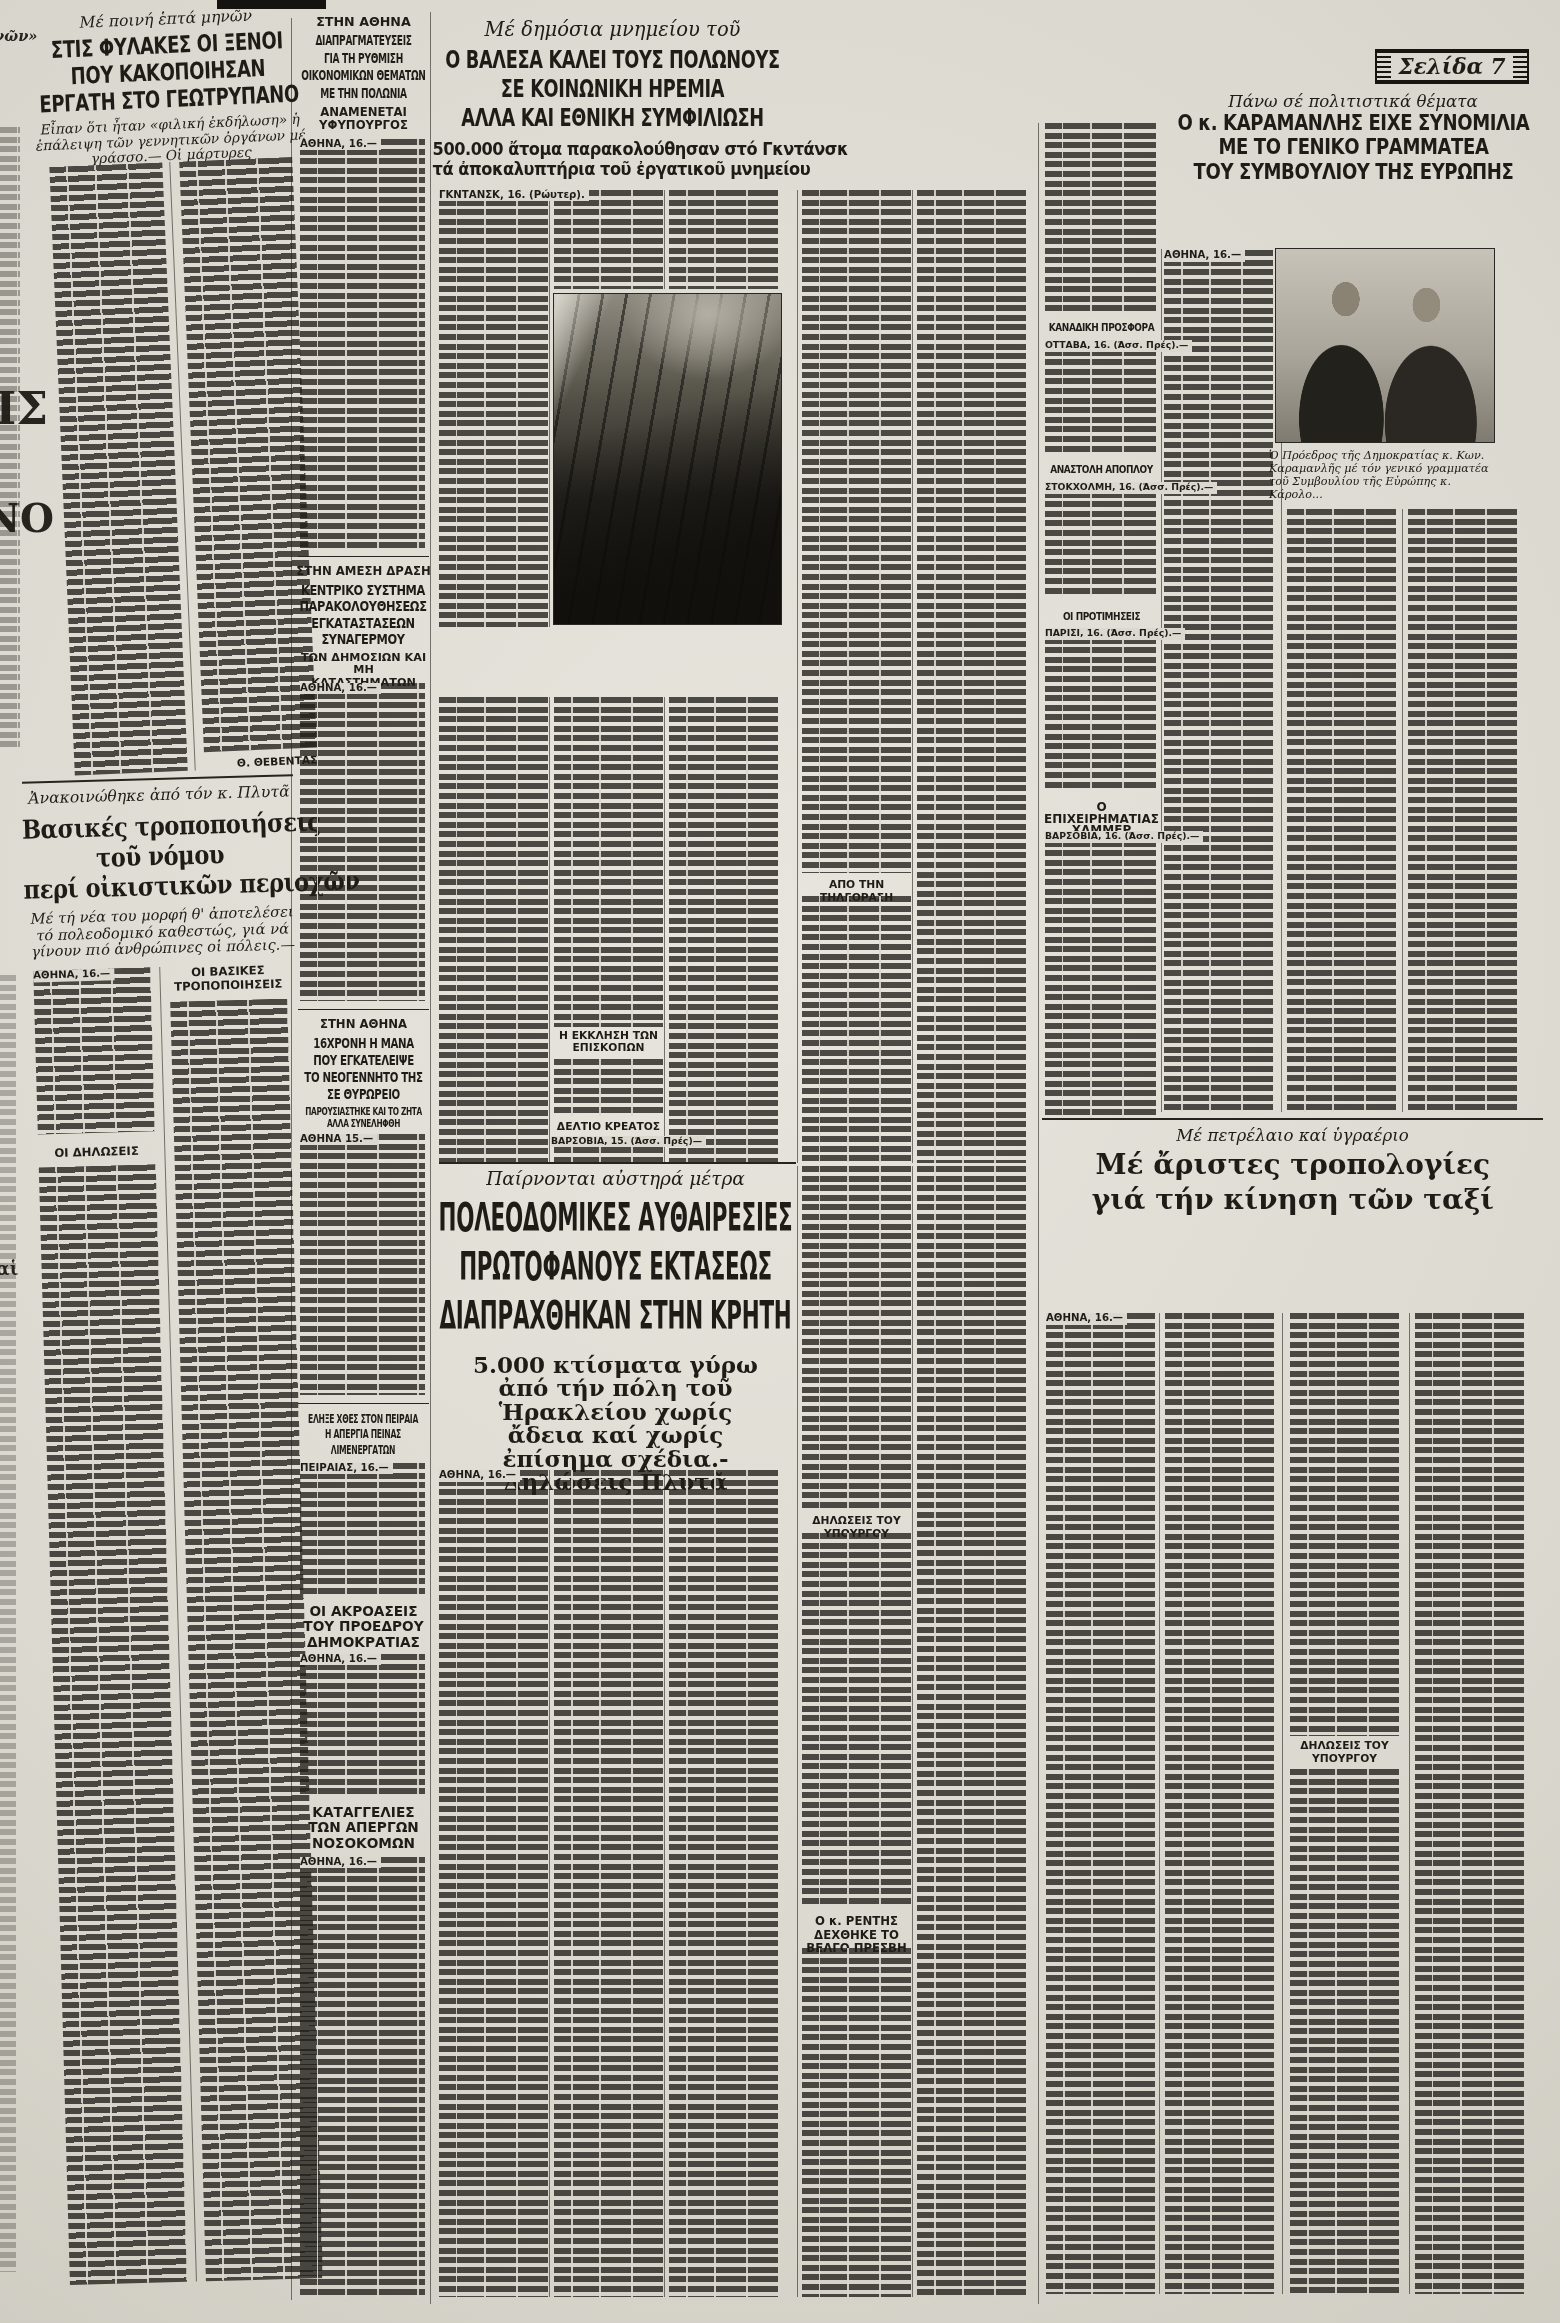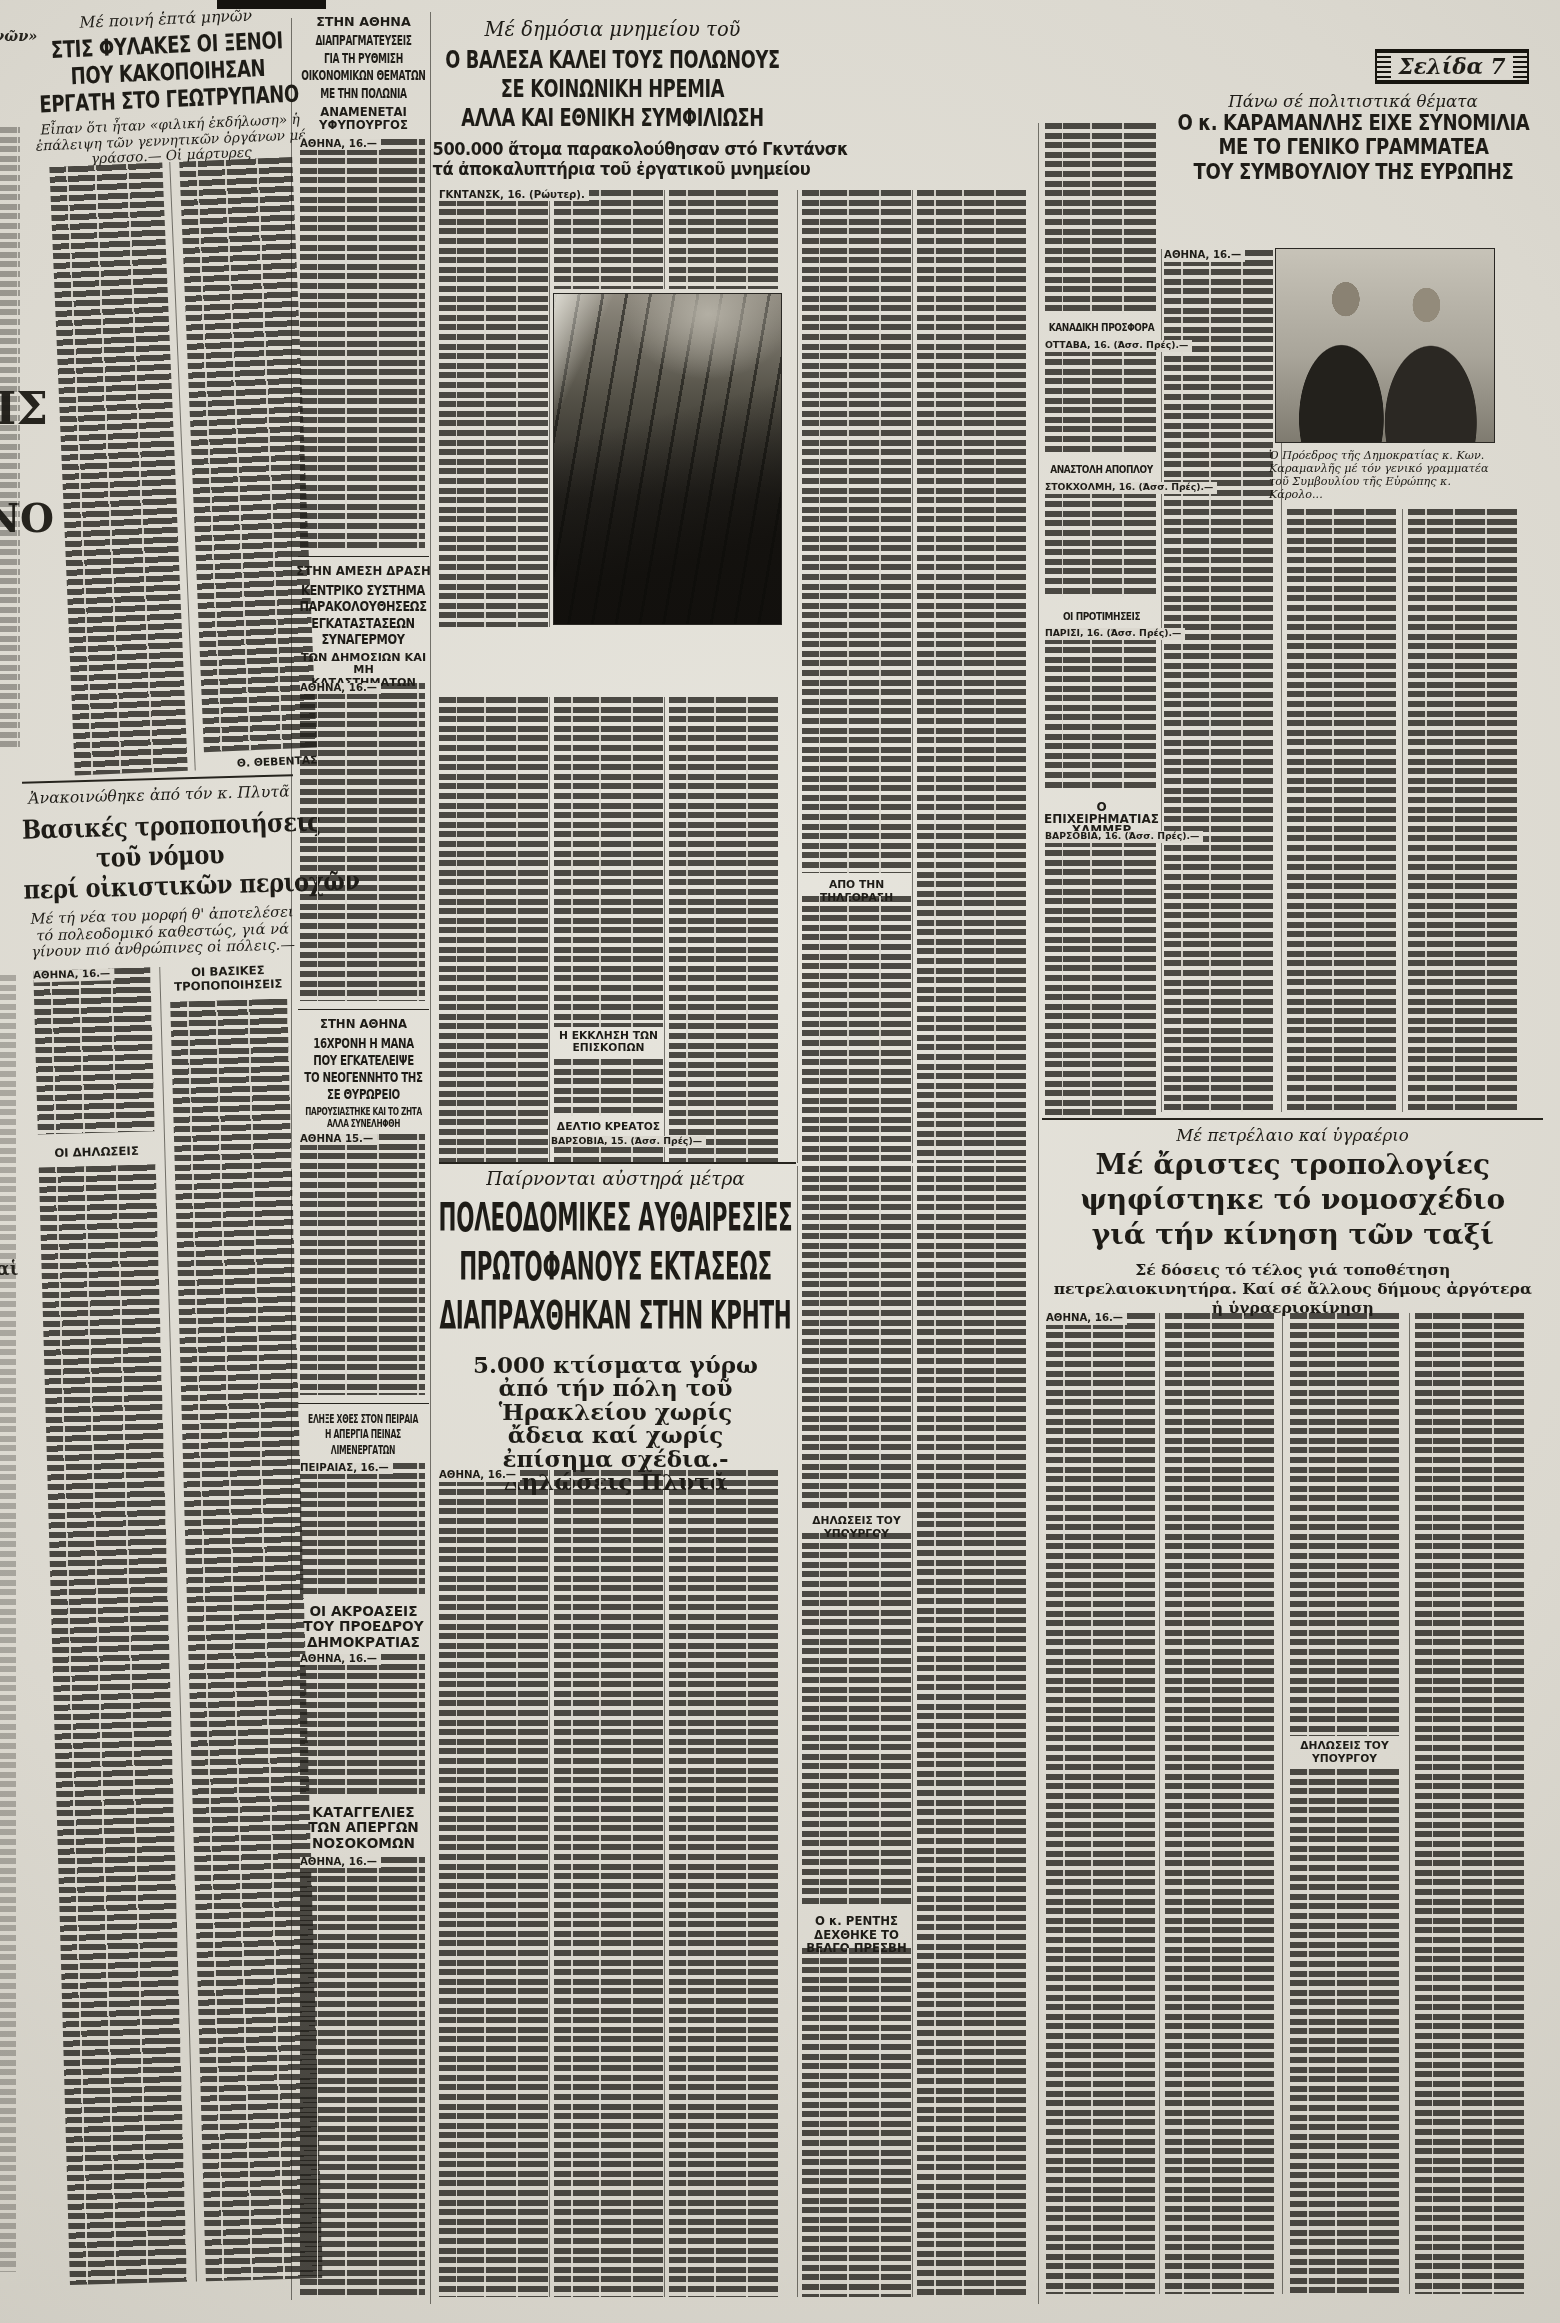--- a/index.html
+++ b/index.html
@@ -255,24 +255,22 @@
     <div class="a cap" style="left:107px;top:402px;width:234px;font-size:11.2px;line-height:13px">Ὁ Πρόεδρος τῆς Δημοκρατίας κ. Κων. Καραμανλῆς μέ τόν γενικό γραμματέα τοῦ Συμβουλίου τῆς Εὐρώπης κ. Κάρολο...</div>
     <div class="g" style="left:125px;top:462px;width:109px;height:603px"></div>
     <div class="g" style="left:246px;top:462px;width:109px;height:603px"></div>
   </div>
 
   <div class="a" style="left:1042px;top:1118px;width:501px;height:1186px">
     <div class="hr2" style="left:0;top:0;width:501px"></div>
     <div class="a ks" style="left:0;top:7.8px;width:501px;font-size:16.6px">Μέ πετρέλαιο καί ὑγραέριο</div>
     <div class="a hserif" style="left:6.8px;top:29px;width:488px;font-size:28px;line-height:35px;">
       <div>Μέ ἄριστες τροπολογίες</div>
-      <div>ψηφίστηκε τό νομοσχέδιο</div>
       <div>γιά τήν κίνηση τῶν ταξί</div>
     </div>
-    <div class="a hserif" style="left:9.8px;top:142px;width:482px;font-size:15.6px;line-height:19px">Σέ δόσεις τό τέλος γιά τοποθέτηση πετρελαιοκινητήρα. Καί σέ ἄλλους δήμους ἀργότερα ἡ ὑγραεριοκίνηση</div>
     <div class="vr" style="left:117px;top:195px;height:981px"></div>
     <div class="vr" style="left:240px;top:195px;height:981px"></div>
     <div class="vr" style="left:367px;top:195px;height:981px"></div>
     <div class="dl" style="left:3.9px;top:195px">ΑΘΗΝΑ, 16.—</div>
     <div class="g" style="left:3.9px;top:195px;width:109px;height:981px"></div>
     <div class="g" style="left:123px;top:195px;width:109px;height:981px"></div>
     <div class="g" style="left:248px;top:195px;width:109px;height:423px"></div>
     <div class="a sb" style="left:244px;top:622px;width:117px;font-size:10.7px;line-height:12.7px">ΔΗΛΩΣΕΙΣ ΤΟΥ ΥΠΟΥΡΓΟΥ</div>
     <div class="g" style="left:248px;top:651px;width:109px;height:525px"></div>
     <div class="g" style="left:373px;top:195px;width:109px;height:981px"></div>

